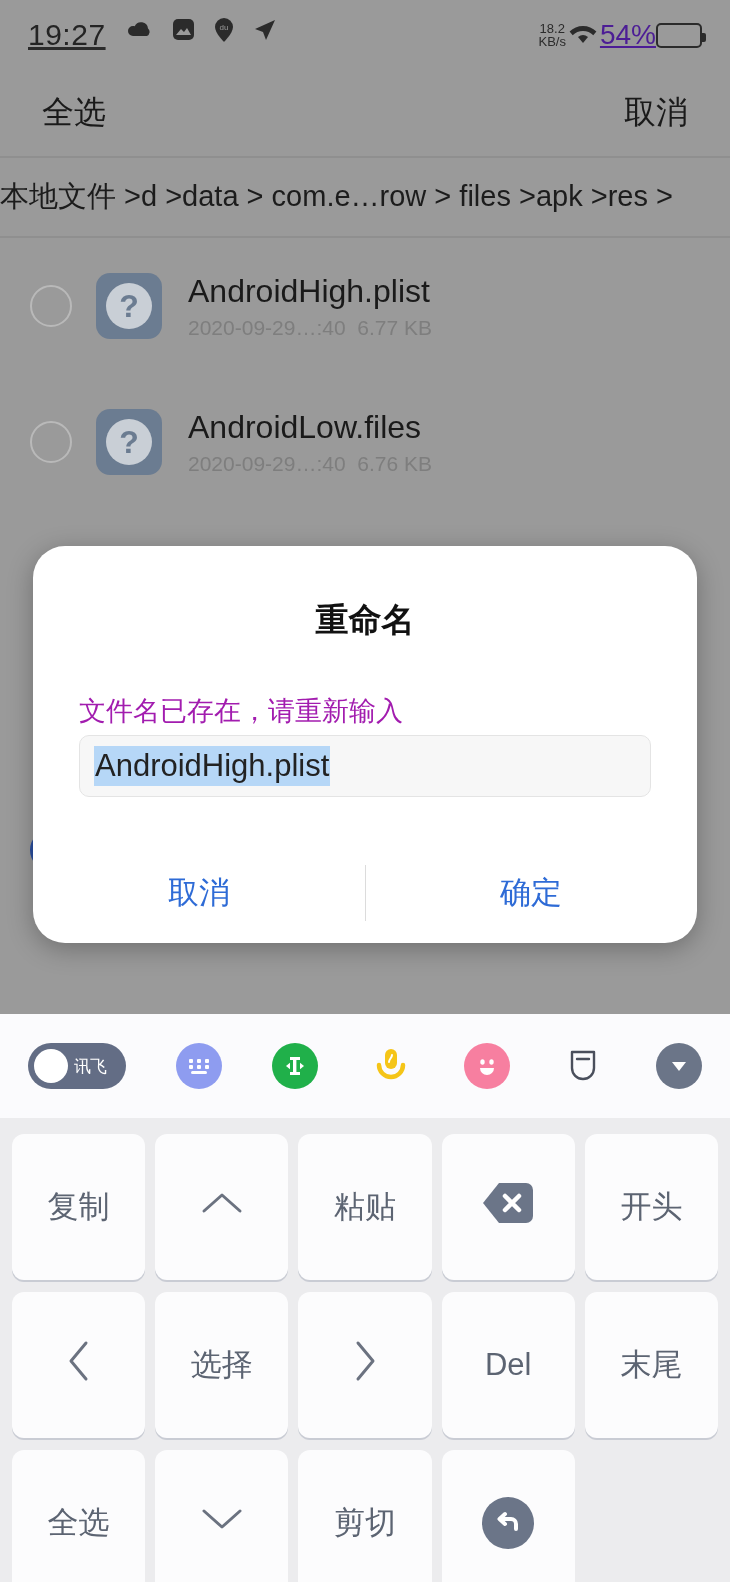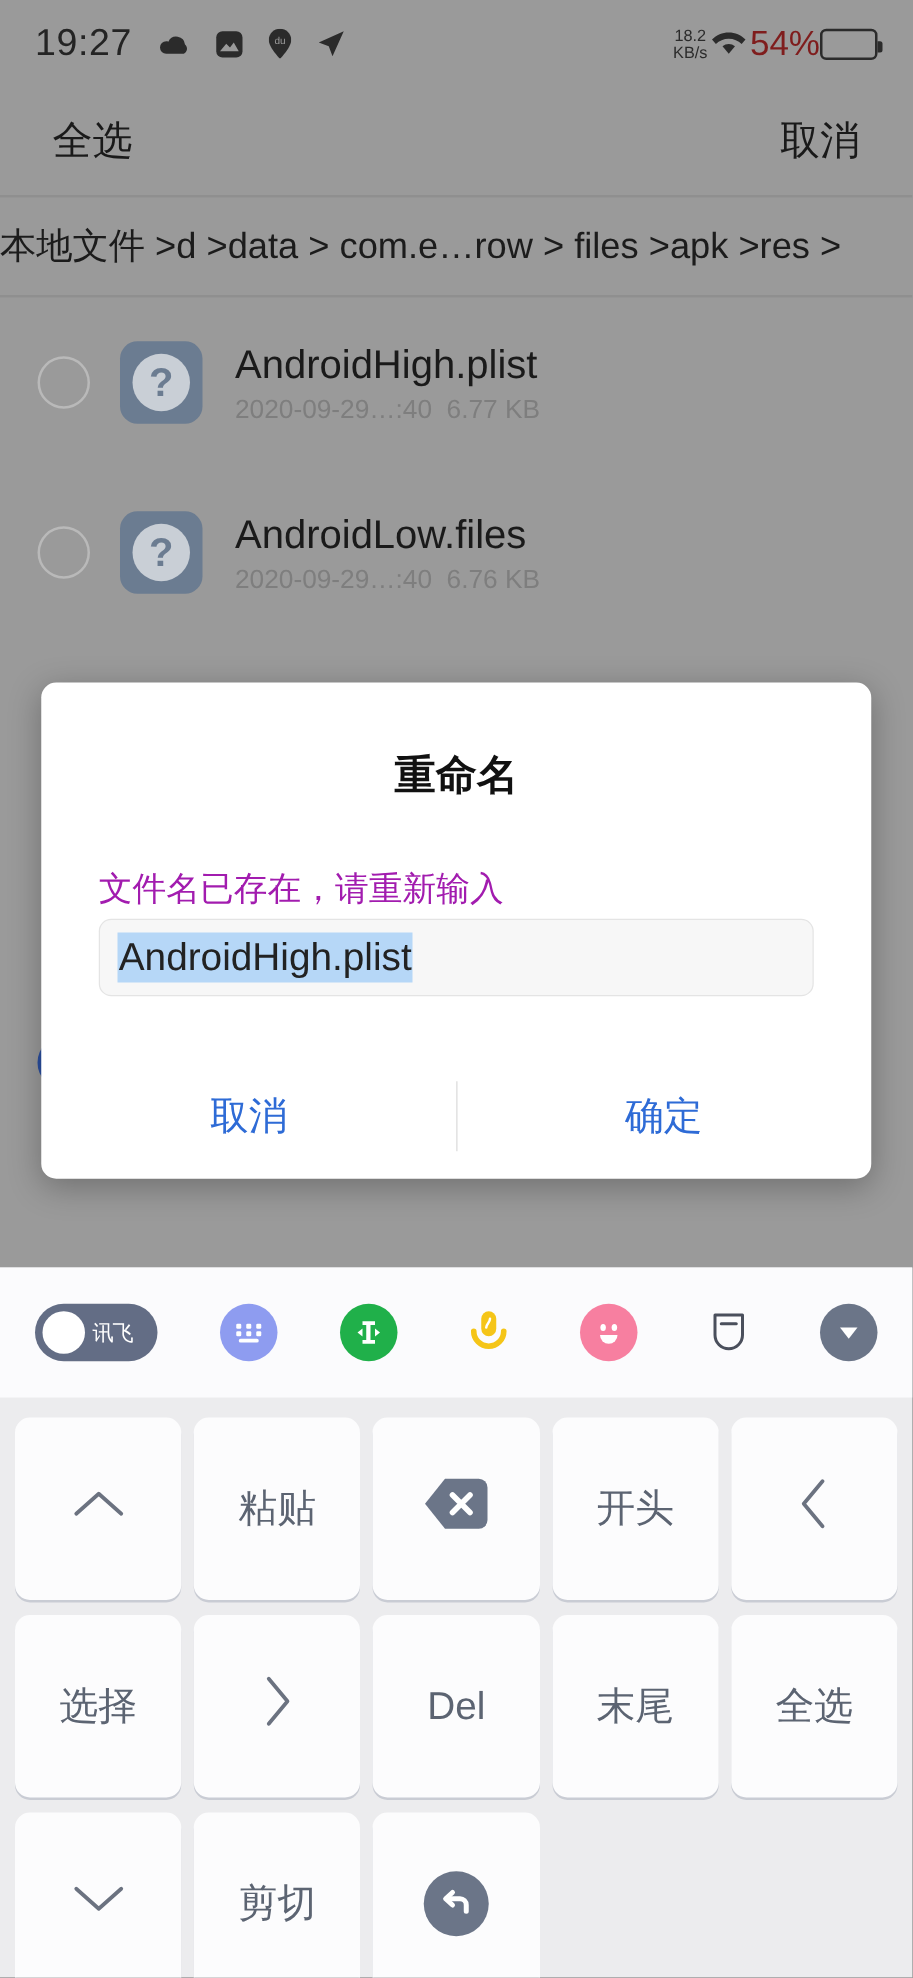--- a/index.html
+++ b/index.html
@@ -13,25 +13,25 @@
 
   
   .app-layer { position: absolute; inset: 0 0 570px 0; background: #9a9a9a; }
 
   
   .statusbar {
     position: absolute; top: 0; left: 0; width: 730px; height: 70px;
     display: flex; align-items: center; padding: 0 28px;
     color: #2b2b2b;
   }
-  .sb-left { display: flex; align-items: flex-end; gap: 20px; }
+  .sb-left { display: flex; align-items: flex-start; gap: 20px; text-decoration: underline; }
   .sb-time { font-size: 30px; letter-spacing: .5px; color:#242424; }
   .sb-right { margin-left: auto; display: flex; align-items: center; gap: 0; }
   .net-speed { font-size: 13px; line-height: 13px; text-align: center; color:#2b2b2b; }
-  .sb-batt-pct { font-size: 28px; color:#7f1d1d; }
+  .sb-batt-pct { font-size: 28px; color:#4c1d95;text-decoration:underline; }
   .batt {
     width: 46px; height: 25px; border: 2.5px solid #2b2b2b; border-radius: 5px;
     position: relative; padding: 2px;
   }
   .batt::after {
     content:""; position:absolute; right:-6px; top:8px; width:4px; height:9px;
     background:#2b2b2b; border-radius:0 2px 2px 0;
   }
   .batt-fill { height: 100%; width: 56%; background: #111; border-radius: 2px; }
 
@@ -75,21 +75,21 @@
     display:flex; align-items:center; justify-content:center;
     font-size: 32px; color:#6b7c91; font-weight: 600; line-height: 1;
   }
   .fileinfo { margin-left: 26px; display: flex; flex-direction: column; gap: 6px; }
   .fname { font-size: 32px; color: #1a1a1a; }
   .fmeta { font-size: 21px; color: #7e7e7e; }
 
   
   .dialog {
     position: absolute; left: 33px; top: 546px; width: 664px;
-    background: #ffffff; border-radius: 12px;
+    background: #ffffff; border-radius: 32px;
     box-shadow: 0 6px 26px rgba(0,0,0,.28);
     z-index: 20; overflow: hidden;
   }
   .dlg-title { text-align: center; font-size: 33px; font-weight: 700; color: #111; padding: 52px 0 0; }
   .dlg-error { font-size: 27px; color: #a21caf; padding: 50px 0 6px 46px; }
   .dlg-input-wrap { padding: 0 46px; }
   .dlg-input {
     width: 100%; height: 62px; background: #f7f7f7;
     border: 1px solid #e4e4e4; border-radius: 10px;
     display: flex; align-items: center; padding: 0 14px;
@@ -321,20 +321,23 @@
           <svg width="24" height="24" viewBox="0 0 24 24">
               <path d="M5 8h14l-7 9z" fill="#fff"></path>
             </svg>
         </span>
       </div>
     </div>
 
     <div class="kb-grid">
 
       <div class="key">
+          <span>复制</span>
+        </div>
+      <div class="key">
         <span>
           <svg width="48" height="30" viewBox="0 0 48 30" fill="none">
               <path d="M6 23L24 7l18 16" stroke="#6b7280" stroke-width="3" stroke-linecap="round" stroke-linejoin="round"></path>
             </svg>
         </span>
       </div>
       <div class="key">
           <span>粘贴</span>
         </div>
       <div class="key">

